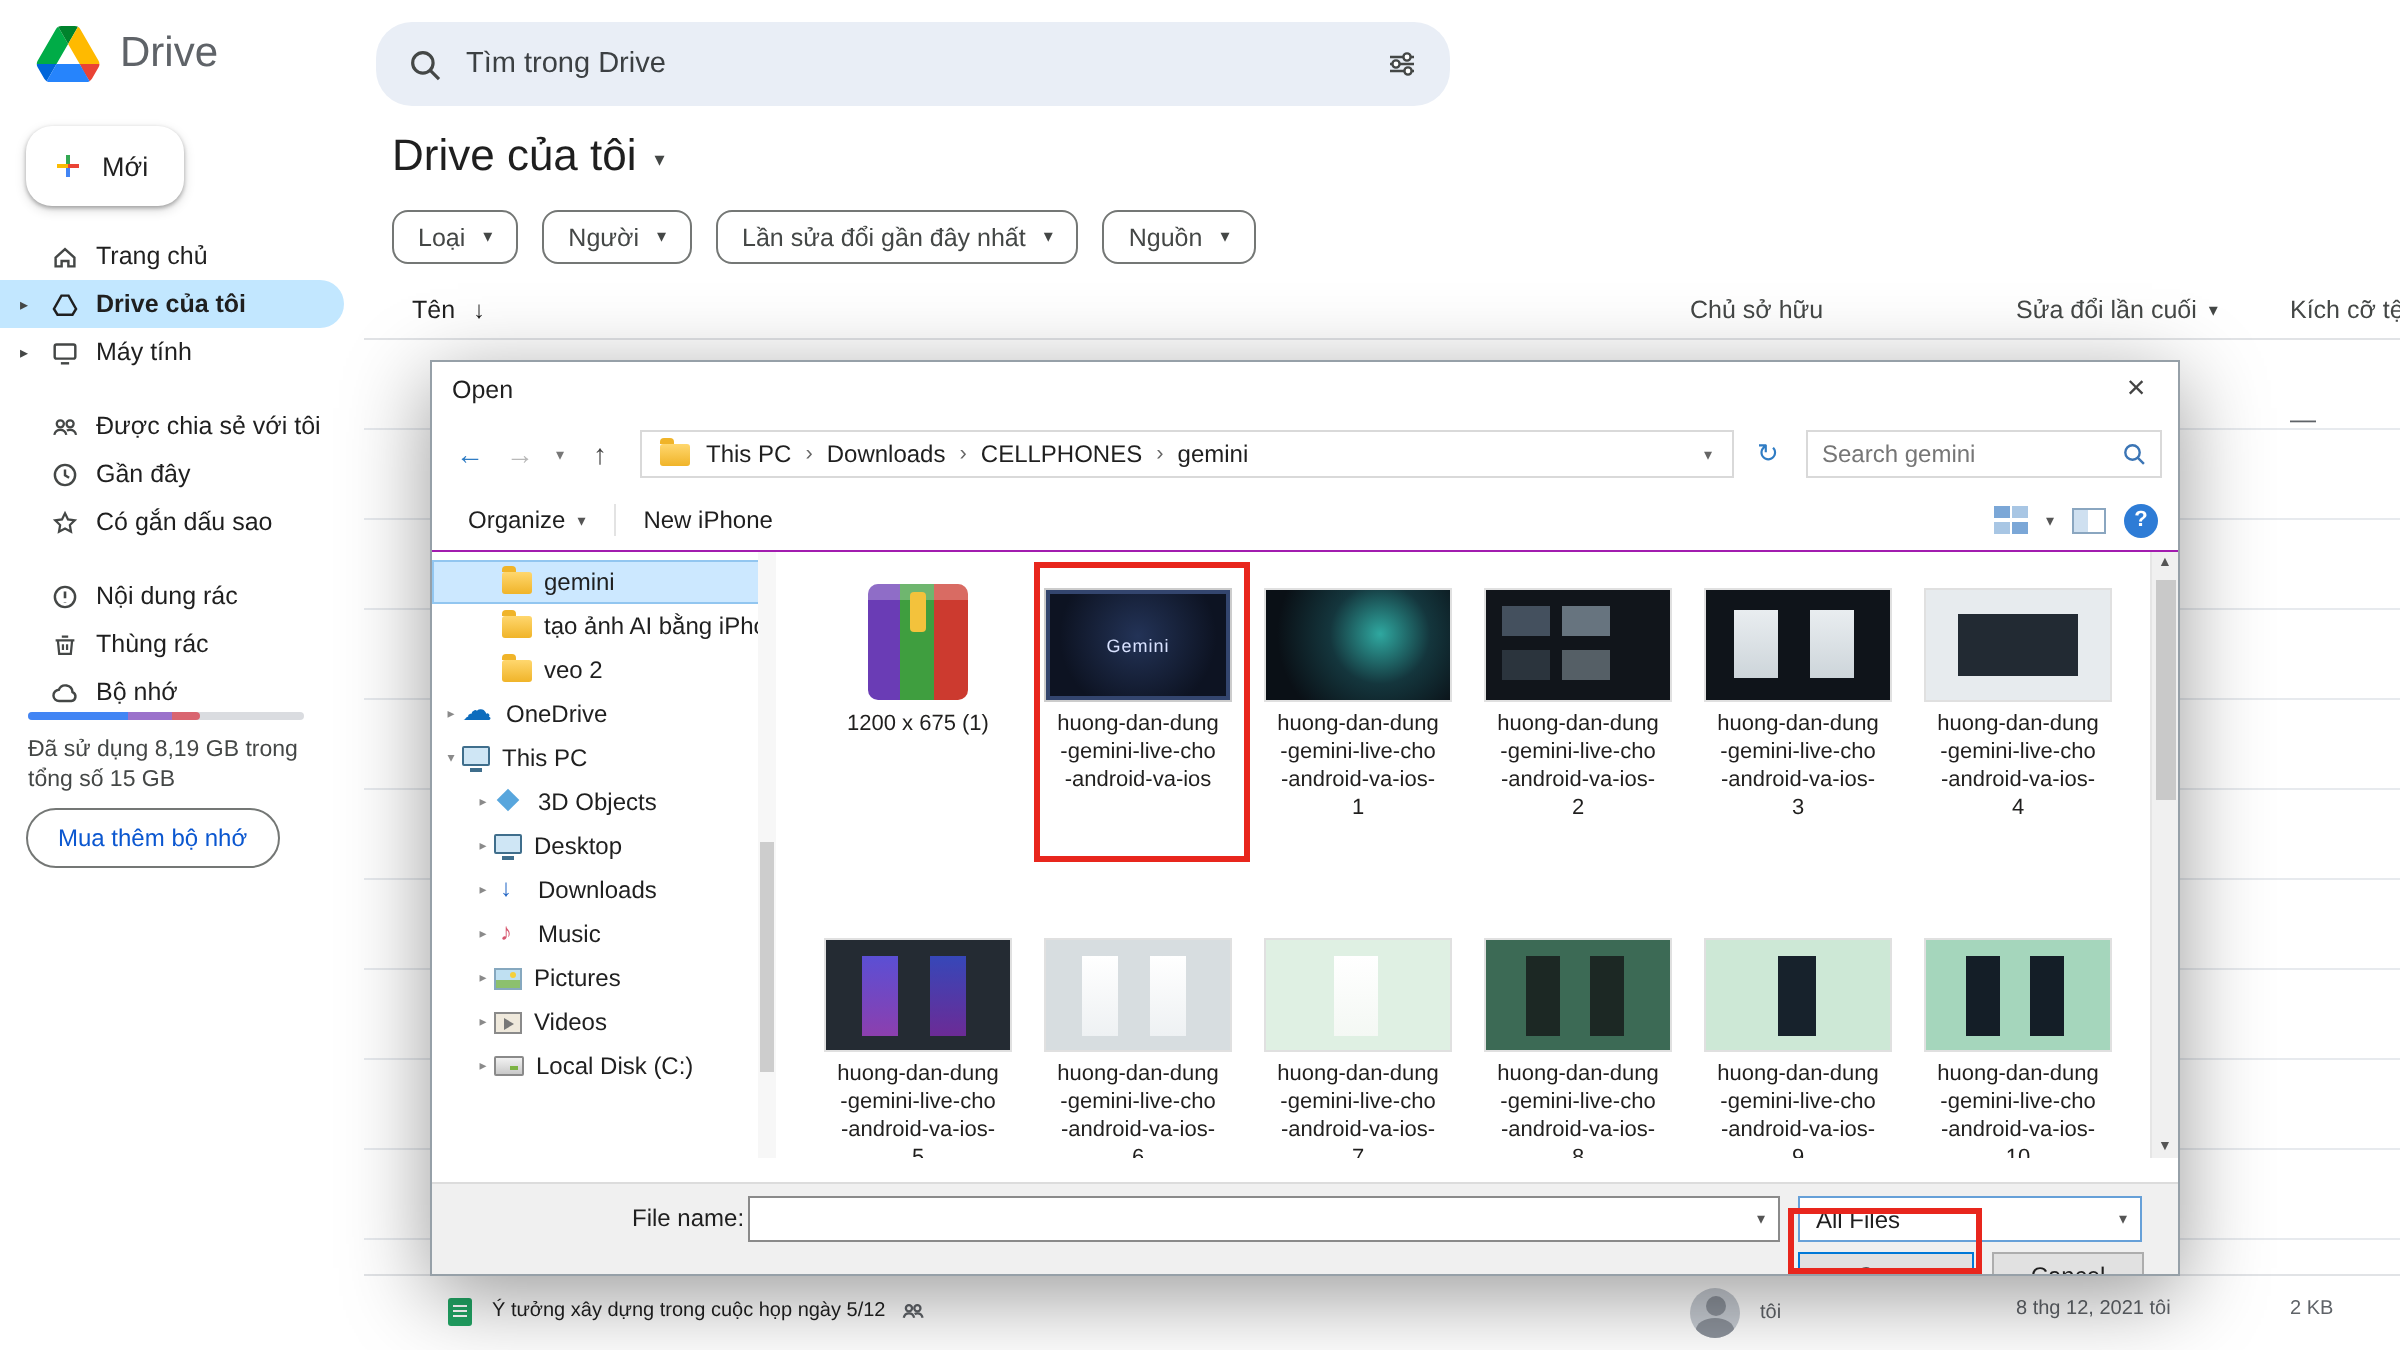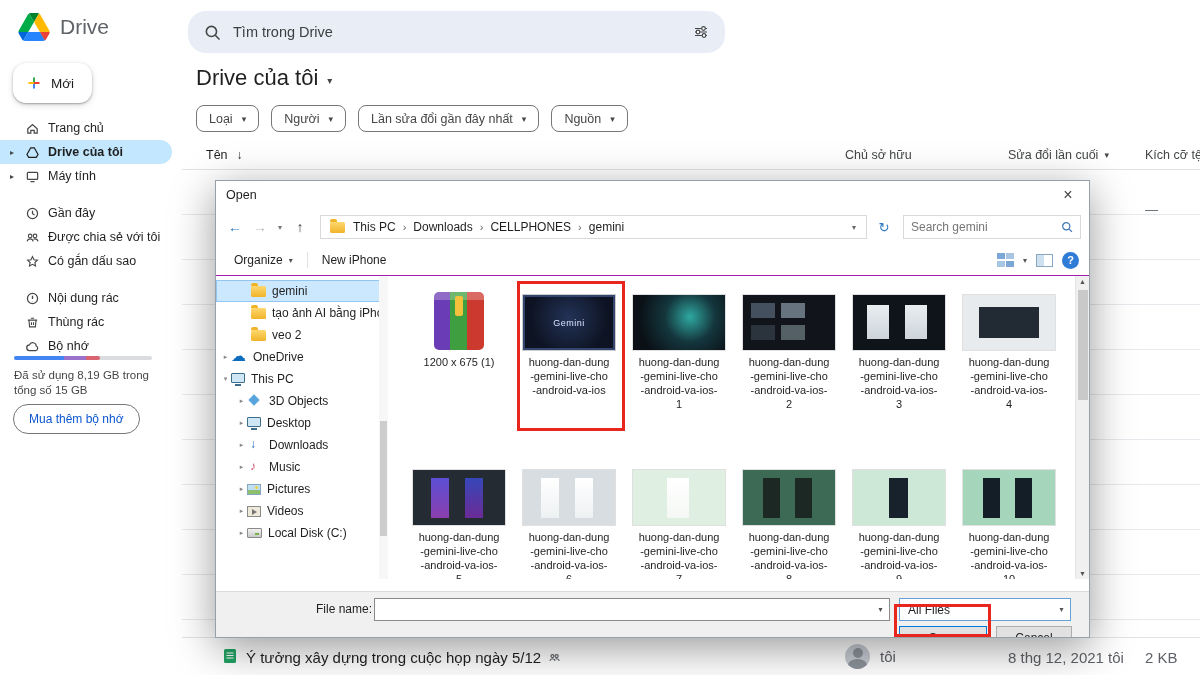--- a/index.html
+++ b/index.html
@@ -37,21 +37,21 @@
   .chip .caret{font-size:9px;color:#444746}
   .thead{position:absolute;left:0;right:0;top:88px;height:26px;font-size:12.5px;color:#444746;border-bottom:1px solid #e1e3e6}
   .th-name{position:absolute;left:24px;top:4px;display:flex;gap:9px;align-items:flex-end;color:#1f1f1f}
   .th-name .sort{font-size:12px;color:#1f1f1f}
   .th-owner{position:absolute;left:663px;top:4px}
   .th-modified{position:absolute;left:826px;top:4px;display:flex;gap:6px;align-items:center}
   .th-modified .caret{font-size:9px}
   .th-size{position:absolute;left:963px;top:4px;white-space:nowrap}
   .rows{position:absolute;left:0;right:0;top:114px;height:465px;background:repeating-linear-gradient(to bottom,transparent 0 44px,#e7eaee 44px 45px)}
   .row1-dash{position:absolute;left:963px;top:146px;font-size:13px;color:#5f6368}
-  .last-row{position:absolute;left:0;right:0;top:581px;height:20px;border-top:1px solid #e1e3e6;font-size:15px;color:#1f1f1f}
+  .last-row{position:absolute;left:0;right:0;top:581px;height:20px;border-top:1px solid #e1e3e6;font-size:10px;color:#1f1f1f}
   .lr-icon{position:absolute;left:40px;top:10px;width:16px;height:16px}
   .lr-name{position:absolute;left:64px;top:11px;display:flex;gap:7px;align-items:center}
   .lr-owner{position:absolute;left:663px;top:6px;display:flex;gap:10px;align-items:center;color:#5f6368}
   .avatar{width:25px;height:25px;border-radius:50%;background:#c7ccd3;position:relative;overflow:hidden}
   .avatar::before{content:"";position:absolute;left:7.5px;top:4px;width:10px;height:10px;border-radius:50%;background:#8d939c}
   .avatar::after{content:"";position:absolute;left:3px;top:15px;width:19px;height:12px;border-radius:50%;background:#8d939c}
   .lr-modified{position:absolute;left:826px;top:11px;color:#5f6368}
   .lr-size{position:absolute;left:963px;top:11px;color:#5f6368}
 
   
@@ -217,33 +217,33 @@
         <svg class="nav-ico" viewBox="0 0 16 16">
             <rect x="2.5" y="3.5" width="11" height="7.5" rx="1" stroke="#444746" fill="none" stroke-width="1.3"></rect>
             <path d="M5.8 13.5h4.4" stroke="#444746" stroke-width="1.3"></path>
           </svg>
         <span>Máy tính</span>
       </div>
       <div class="gap"></div>
       <div class="nav-item">
         <span class="nav-caret"></span>
         <svg class="nav-ico" viewBox="0 0 16 16">
-            <circle cx="8" cy="8" r="5.4" stroke="#444746" fill="none" stroke-width="1.3"></circle>
-            <path d="M8 5v3.2l2.2 1.3" stroke="#444746" fill="none" stroke-width="1.3"></path>
-          </svg>
-        <span>Gần đây</span>
-      </div>
-      <div class="nav-item">
-        <span class="nav-caret"></span>
-        <svg class="nav-ico" viewBox="0 0 16 16">
             <circle cx="5.5" cy="6.3" r="1.9" stroke="#444746" fill="none" stroke-width="1.2"></circle>
             <circle cx="10.7" cy="6.3" r="1.9" stroke="#444746" fill="none" stroke-width="1.2"></circle>
             <path d="M2.3 12.2c.4-1.8 1.7-2.7 3.2-2.7s2.8.9 3.2 2.7M9 9.9c.5-.3 1.1-.4 1.7-.4 1.5 0 2.8.9 3.2 2.7" stroke="#444746" fill="none" stroke-width="1.2"></path>
           </svg>
         <span>Được chia sẻ với tôi</span>
+      </div>
+      <div class="nav-item">
+        <span class="nav-caret"></span>
+        <svg class="nav-ico" viewBox="0 0 16 16">
+            <circle cx="8" cy="8" r="5.4" stroke="#444746" fill="none" stroke-width="1.3"></circle>
+            <path d="M8 5v3.2l2.2 1.3" stroke="#444746" fill="none" stroke-width="1.3"></path>
+          </svg>
+        <span>Gần đây</span>
       </div>
       <div class="nav-item">
         <span class="nav-caret"></span>
         <svg class="nav-ico" viewBox="0 0 16 16">
             <path d="M8 2.8l1.6 3.3 3.6.5-2.6 2.5.6 3.6L8 11l-3.2 1.7.6-3.6-2.6-2.5 3.6-.5z" stroke="#444746" fill="none" stroke-width="1.2"></path>
           </svg>
         <span>Có gắn dấu sao</span>
       </div>
       <div class="gap"></div>
       <div class="nav-item">

